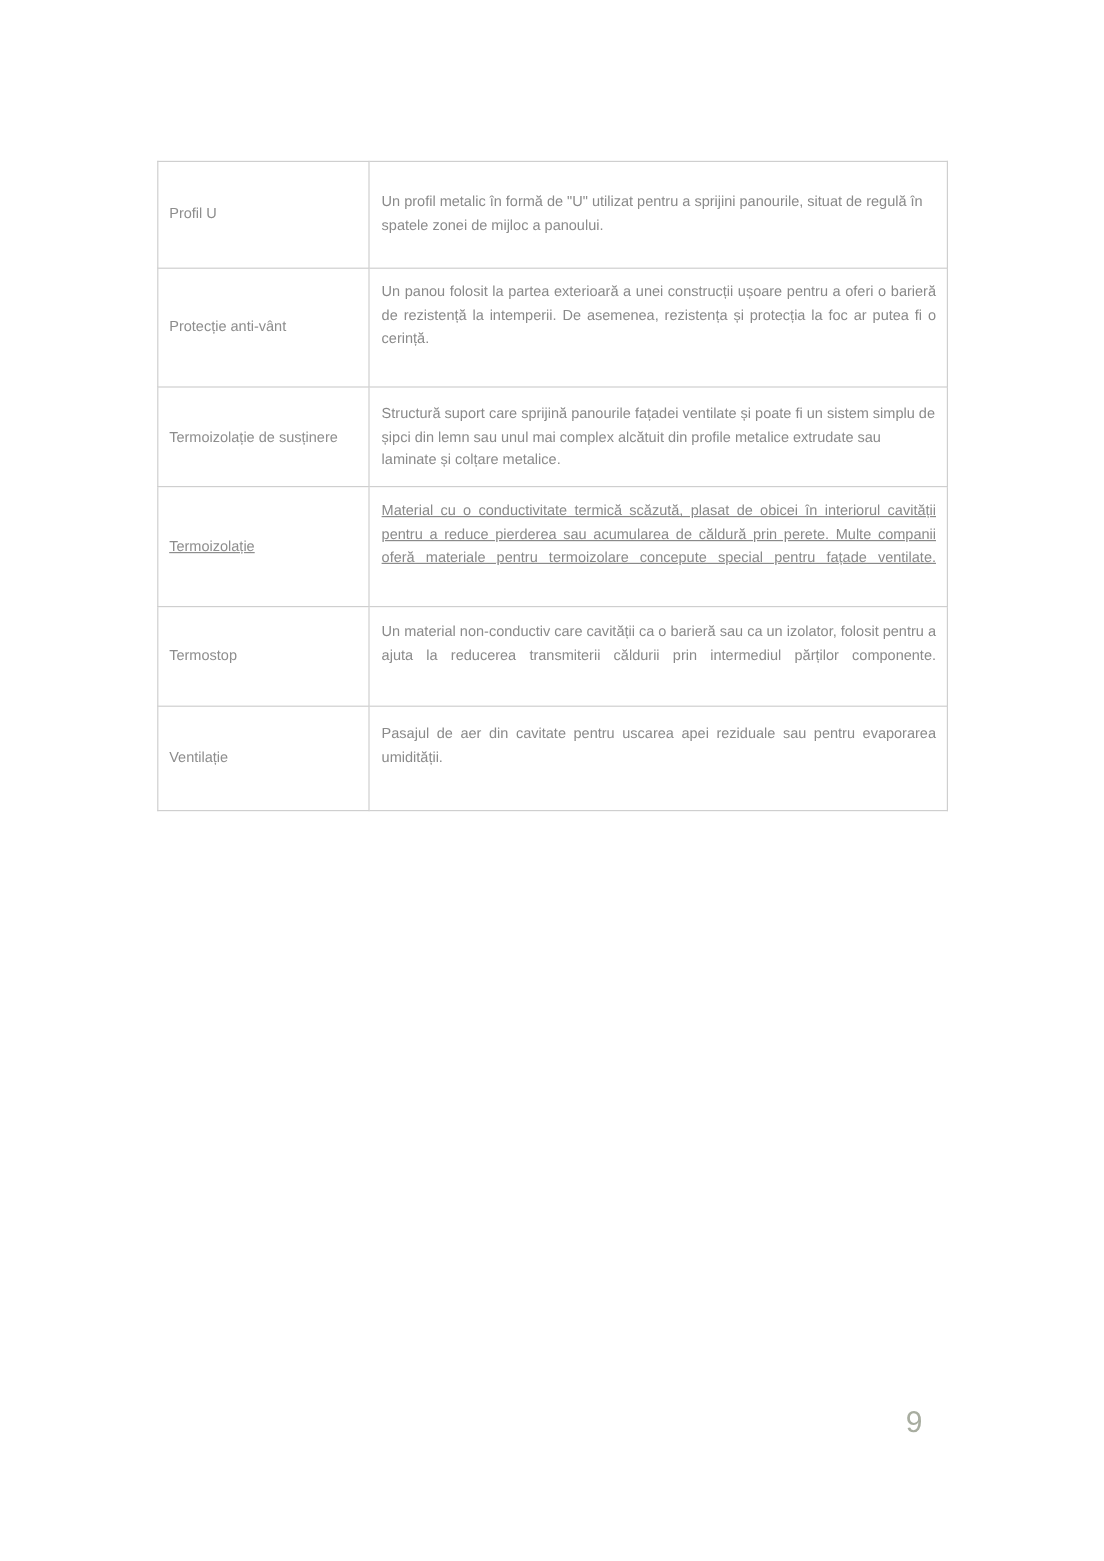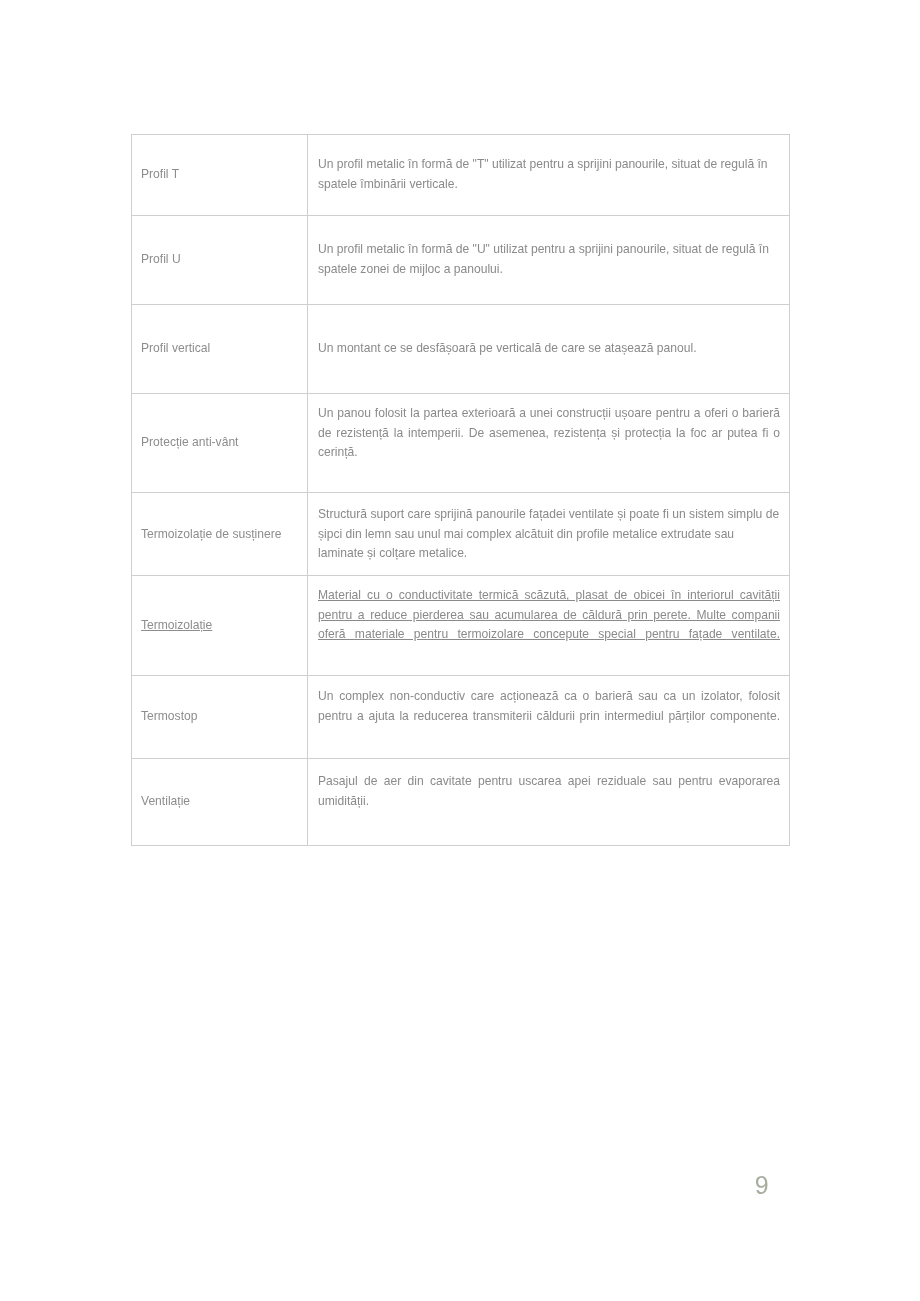--- a/index.html
+++ b/index.html
@@ -92,55 +92,47 @@
 
 <div class="page">
 
   <table class="glossary-table">
     <colgroup>
       <col class="term-col">
       <col class="def-col">
     </colgroup>
     <tbody>
 
-      <tr class="r0">
-        <td class="term">Profil T</td>
-        <td class="definition">Un profil metalic în formă de "T" utilizat pentru a sprijini panourile, situat de regulă în spatele îmbinării verticale.</td>
-      </tr>
 
       <tr class="r1">
         <td class="term">Profil U</td>
         <td class="definition">Un profil metalic în formă de "U" utilizat pentru a sprijini panourile, situat de regulă în spatele zonei de mijloc a panoului.</td>
       </tr>
 
-      <tr class="r2">
-        <td class="term">Profil vertical</td>
-        <td class="definition">Un montant ce se desfășoară pe verticală de care se atașează panoul.</td>
-      </tr>
 
       <tr class="r3">
         <td class="term">Protecție anti-vânt</td>
         <td class="definition justify">Un panou folosit la partea exterioară a unei construcții ușoare pentru a oferi o barieră de rezistență la intemperii. De asemenea, rezistența și protecția la foc ar putea fi o cerință.</td>
       </tr>
 
 
 
       <tr class="r6">
         <td class="term">Termoizolație de susținere</td>
         <td class="definition">Structură suport care sprijină panourile fațadei ventilate și poate fi un sistem simplu de șipci din lemn sau unul mai complex alcătuit din profile metalice extrudate sau laminate și colțare metalice.</td>
       </tr>
 
       <tr class="r7">
         <td class="term">Termoizolație</td>
         <td class="definition justify">Material cu o conductivitate termică scăzută, plasat de obicei în interiorul cavității pentru a reduce pierderea sau acumularea de căldură prin perete. Multe companii oferă materiale pentru termoizolare concepute special pentru fațade ventilate.</td>
       </tr>
 
       <tr class="r8">
         <td class="term">Termostop</td>
-        <td class="definition justify">Un complex non-conductiv  care acționează ca o barieră sau ca un izolator, folosit pentru a ajuta la reducerea transmiterii căldurii prin intermediul părților componente.</td>
+        <td class="definition justify">Un material non-conductiv  care cavității ca o barieră sau ca un izolator, folosit pentru a ajuta la reducerea transmiterii căldurii prin intermediul părților componente.</td>
       </tr>
 
       <tr class="r9">
         <td class="term">Ventilație</td>
         <td class="definition justify">Pasajul de aer din cavitate pentru uscarea apei reziduale sau pentru evaporarea umidității.</td>
       </tr>
 
     </tbody>
   </table>
 

